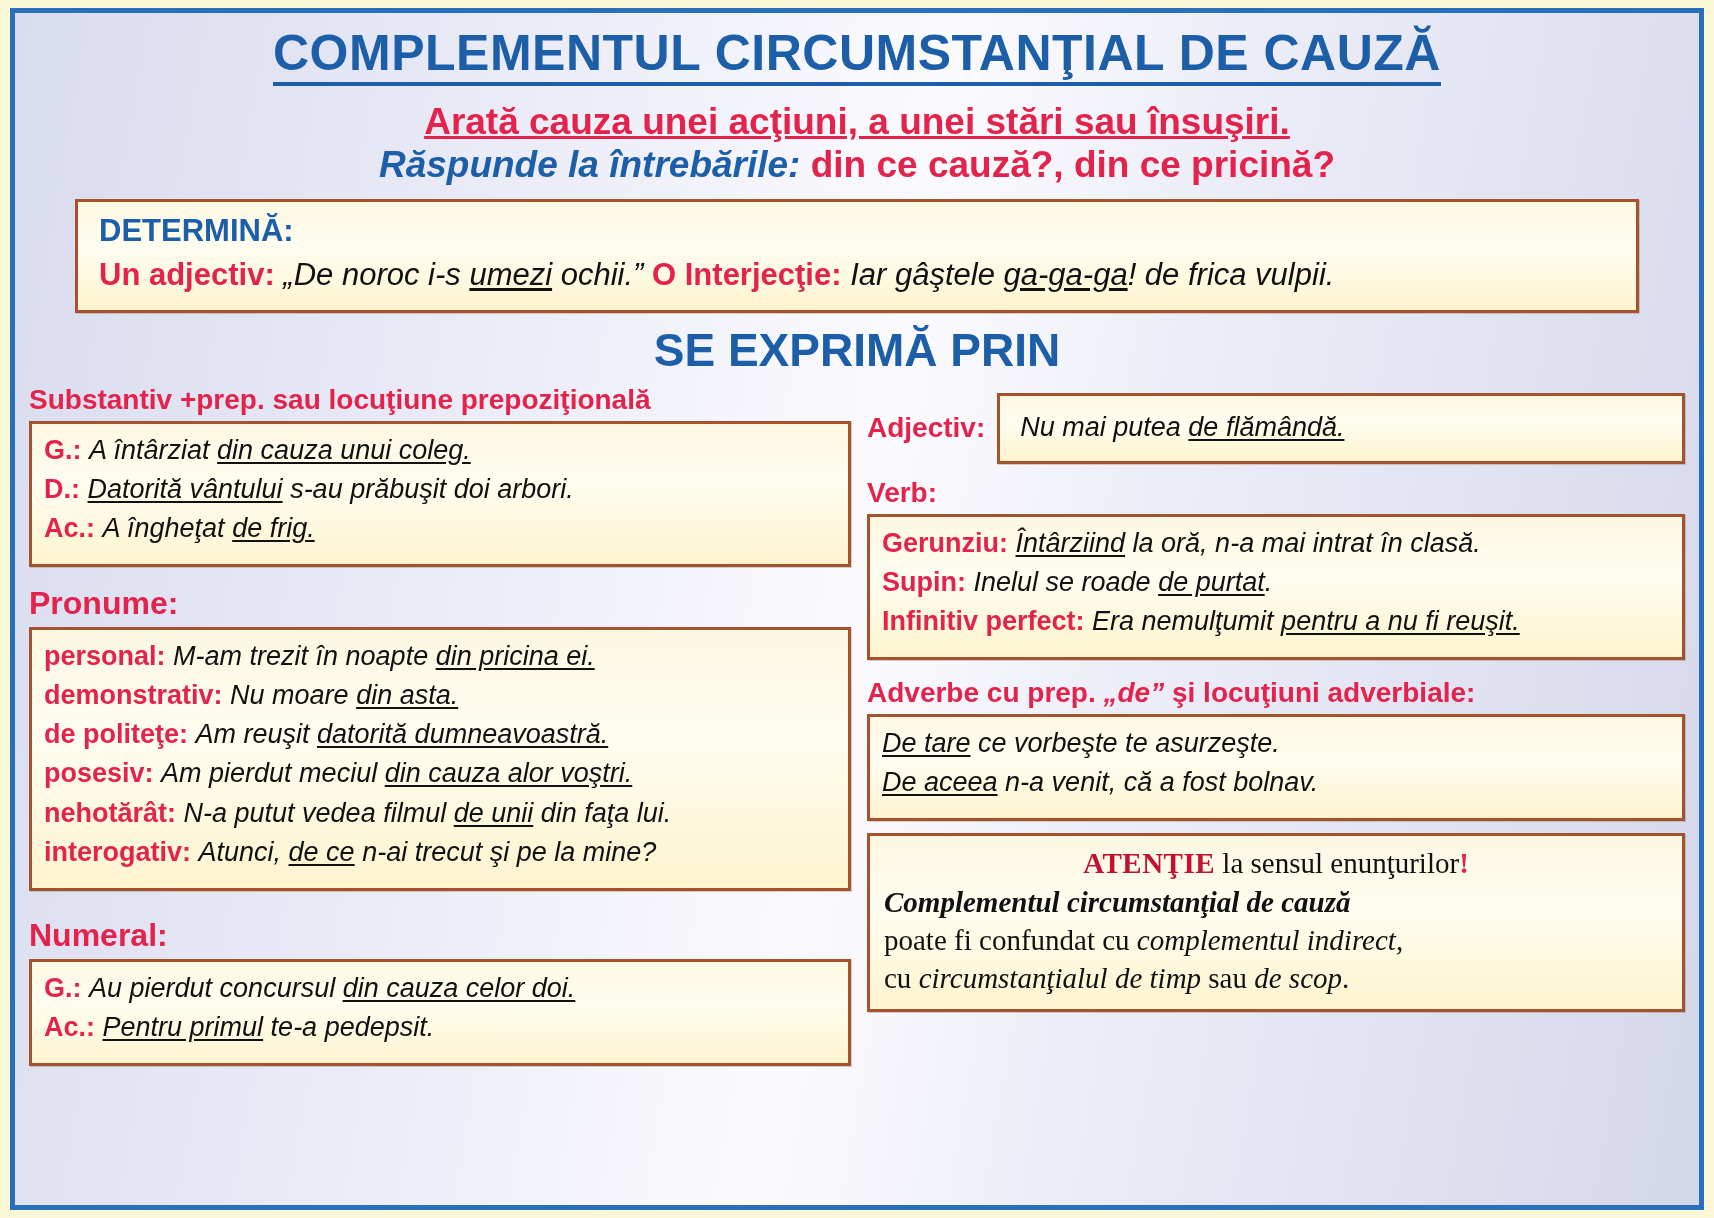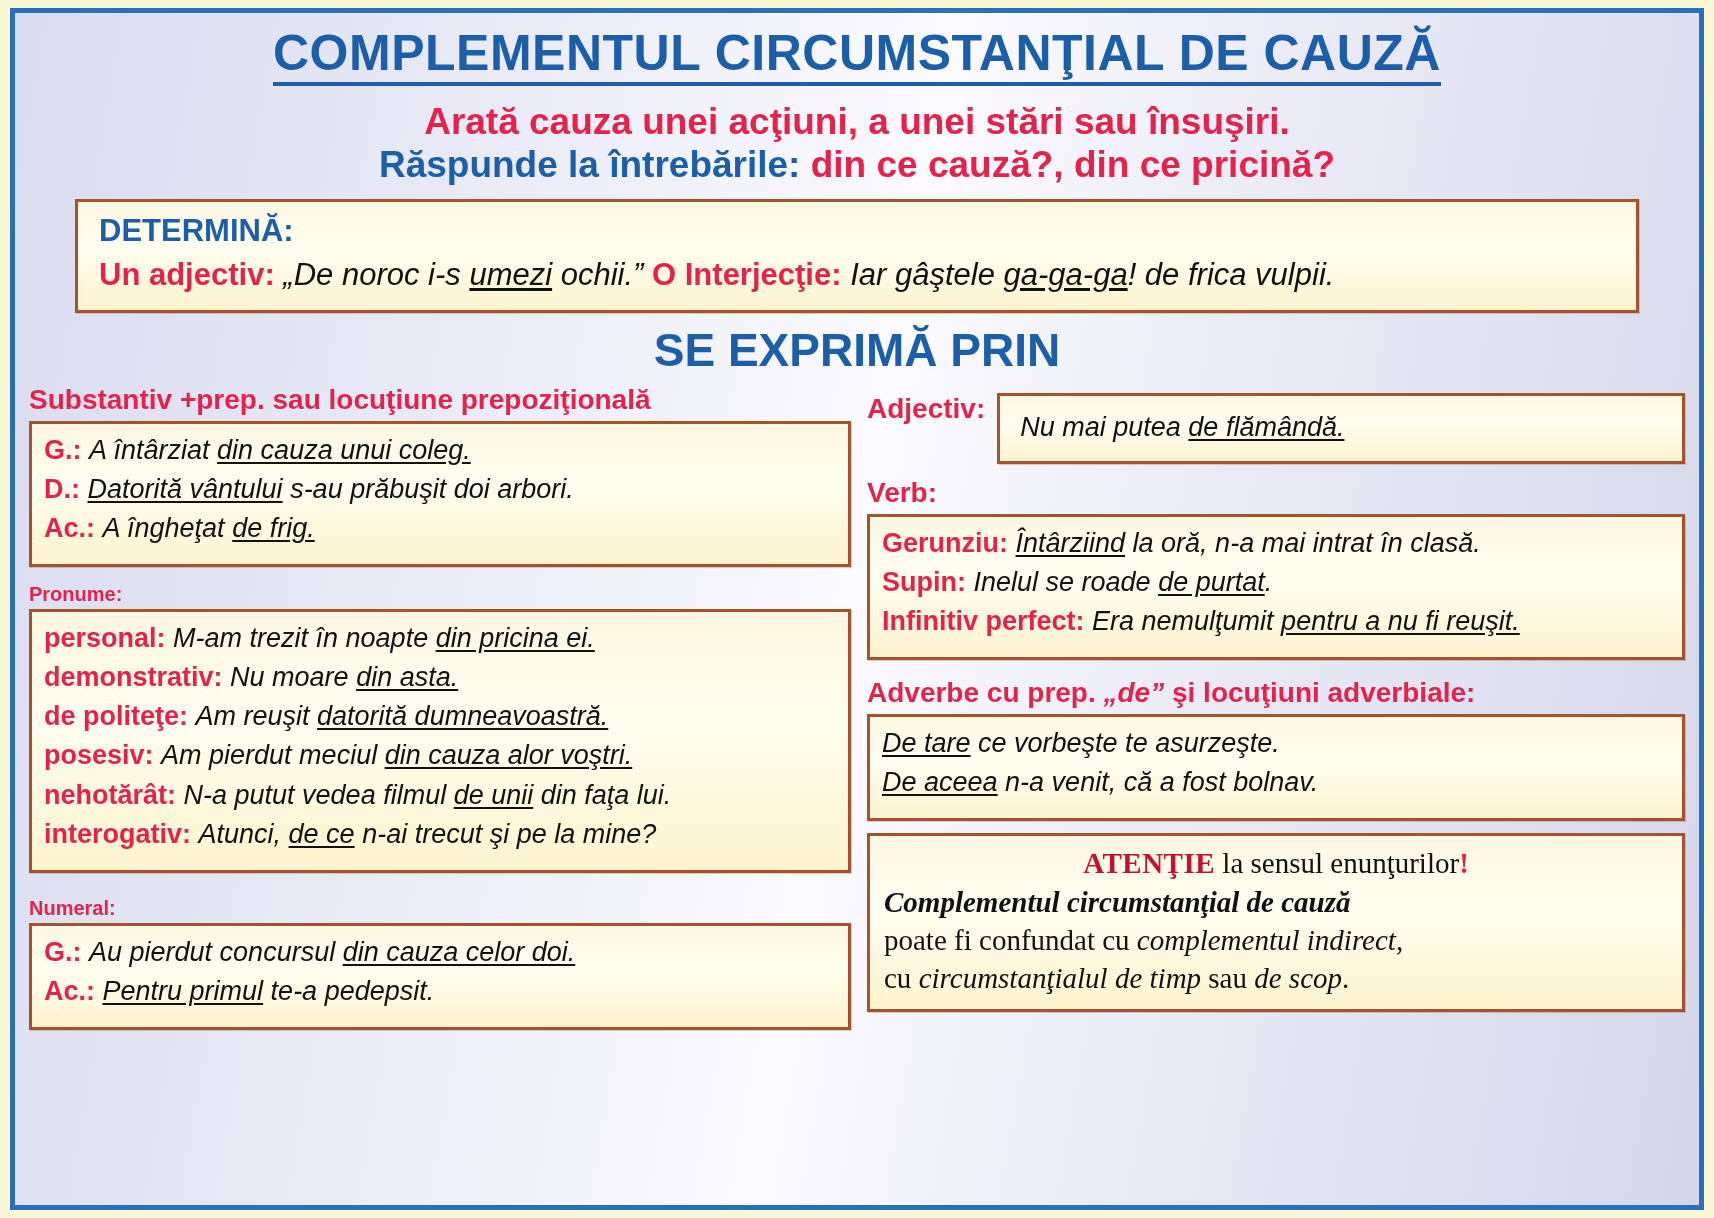--- a/index.html
+++ b/index.html
@@ -34,22 +34,22 @@
     font-size: 50px;
     font-weight: bold;
     letter-spacing: .5px;
     border-bottom: 4px solid #1c5fa8;
     padding-bottom: 2px;
     line-height: 1.05;
   }
 
   .sub-lines { text-align: center; margin-top: 14px; }
   .sub-line  { font-size: 37px; font-weight: bold; line-height: 1.18; white-space: nowrap; }
-  .red   { color: #e3234b; }
-  .blue  { color: #1c5fa8; }
+  .red   { color: #e3234b; text-decoration: underline; }
+  .blue  { color: #1c5fa8; font-style: italic; }
   .redi  { color: #e3234b; }
 
   
   .box {
     background: linear-gradient(180deg,#fdf8e2 0%, #fffdf0 42%, #fdf4cf 100%);
     border: 3px solid #a5522f;
     box-shadow: 1px 1px 0 rgba(120,80,40,.25);
   }
 
   
@@ -70,36 +70,36 @@
     font-size: 46px;
     font-weight: bold;
     margin-top: 10px;
   }
 
   
   .cols { display: flex; padding: 0 14px; margin-top: 2px; }
   .col-left  { width: 50%; padding-right: 6px; }
   .col-right { width: 50%; padding-left: 10px; }
 
-  .cap { color:#e3234b; font-weight: bold; font-size: 20px; line-height: 1.5; }
+  .cap { color:#e3234b; font-weight: bold; font-size: 32px; line-height: 1.5; }
   .cap-lg { font-size: 28px; }
 
   .ex-box { padding: 7px 12px 16px 12px; }
   .ex-line {
     font-size: 27px;
     line-height: 1.45;
     white-space: nowrap;
     color: #111;
     font-family: "Liberation Sans", sans-serif;
   }
   .case { color: #e3234b; font-weight: bold; }
   .hand { font-style: italic; }
 
   
-  .adj-row { display: flex; align-items: flex-start; margin-top: 14px; }
+  .adj-row { display: flex; align-items: center; margin-top: 14px; }
   .adj-cap { color:#e3234b; font-weight:bold; font-size: 28px; white-space: nowrap; margin-right: 12px; }
   .adj-box { flex: 1; padding: 12px 14px 14px 20px; }
 
   .verb-cap { margin-top: 8px; }
 
   .atentie-box { padding: 8px 14px 12px 14px; margin-top: 12px; }
   .at-line {
     font-family: "Liberation Serif", serif;
     font-size: 29px;
     line-height: 1.32;

